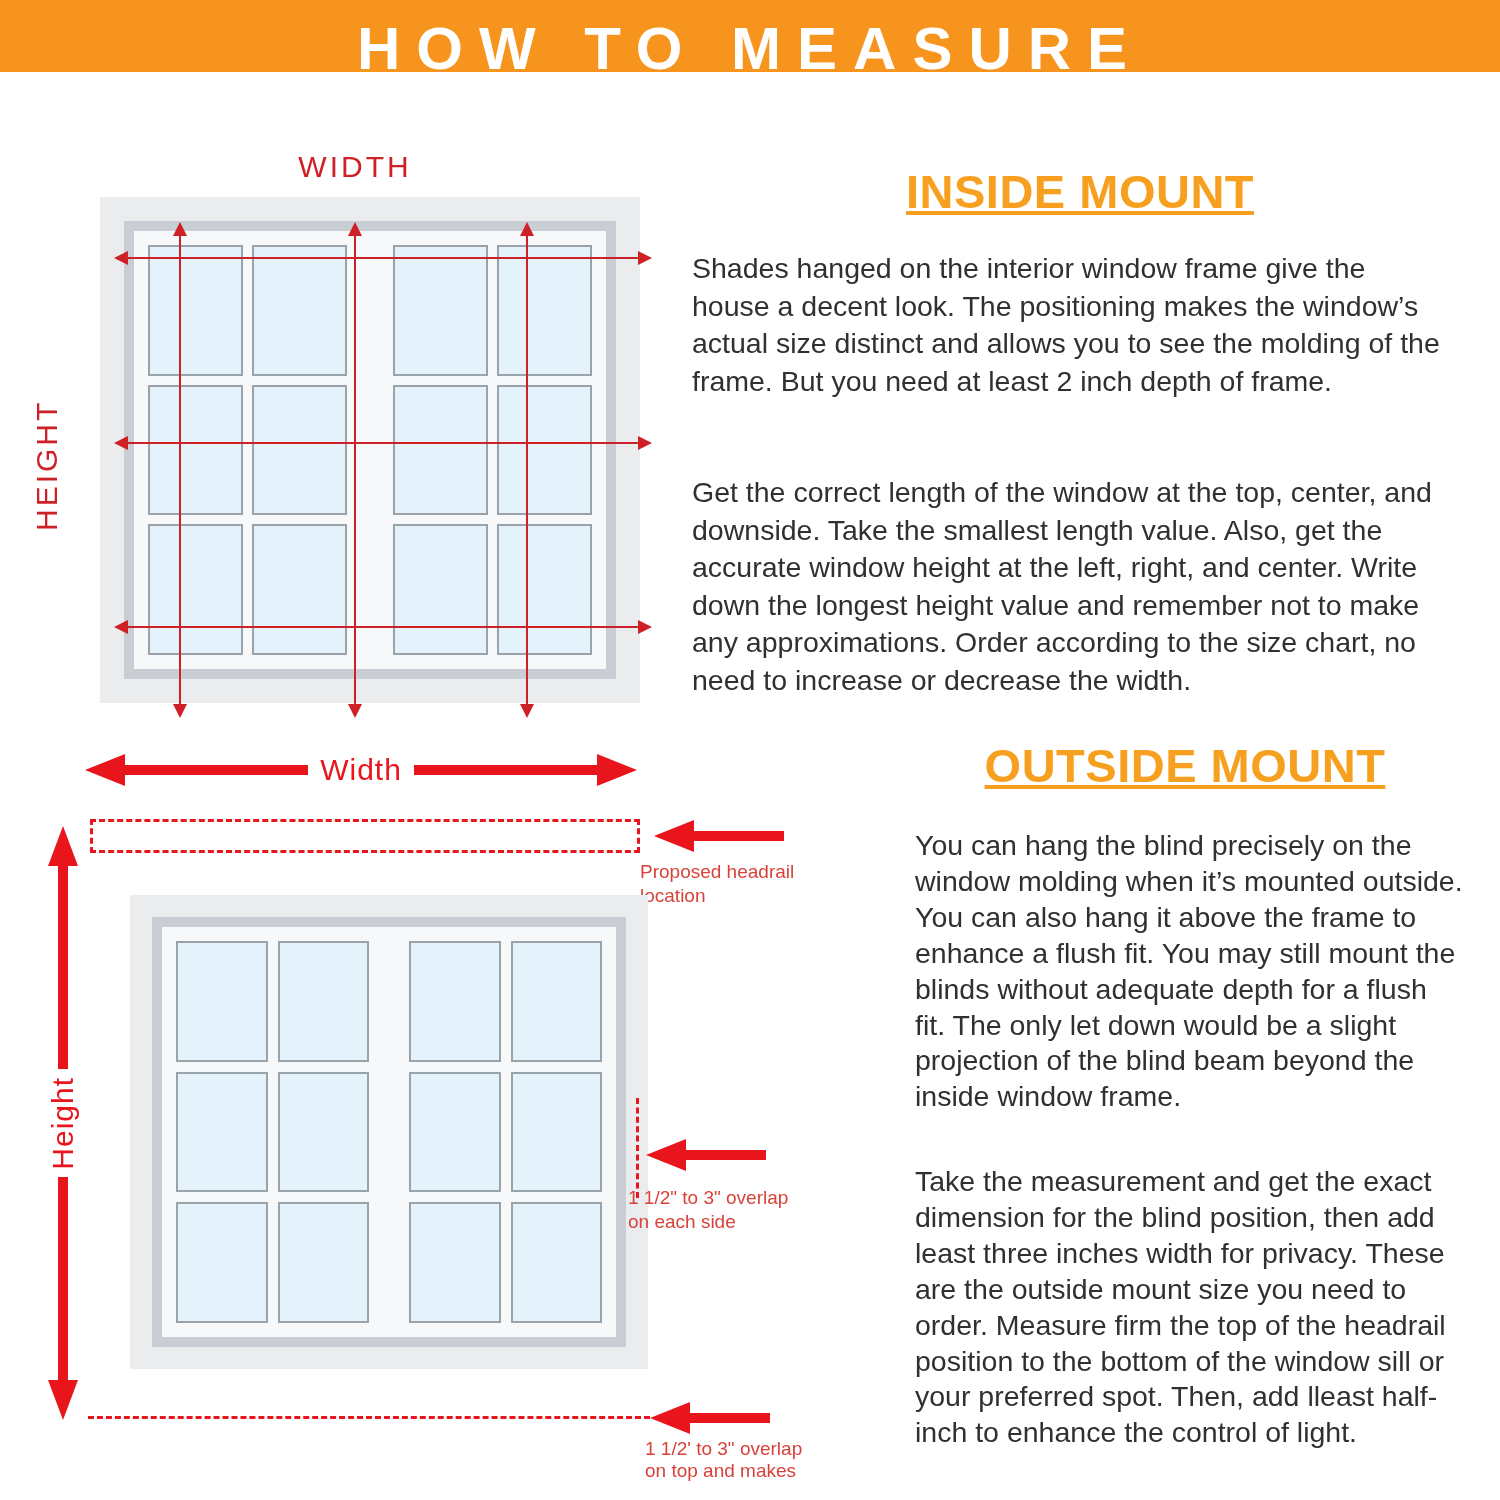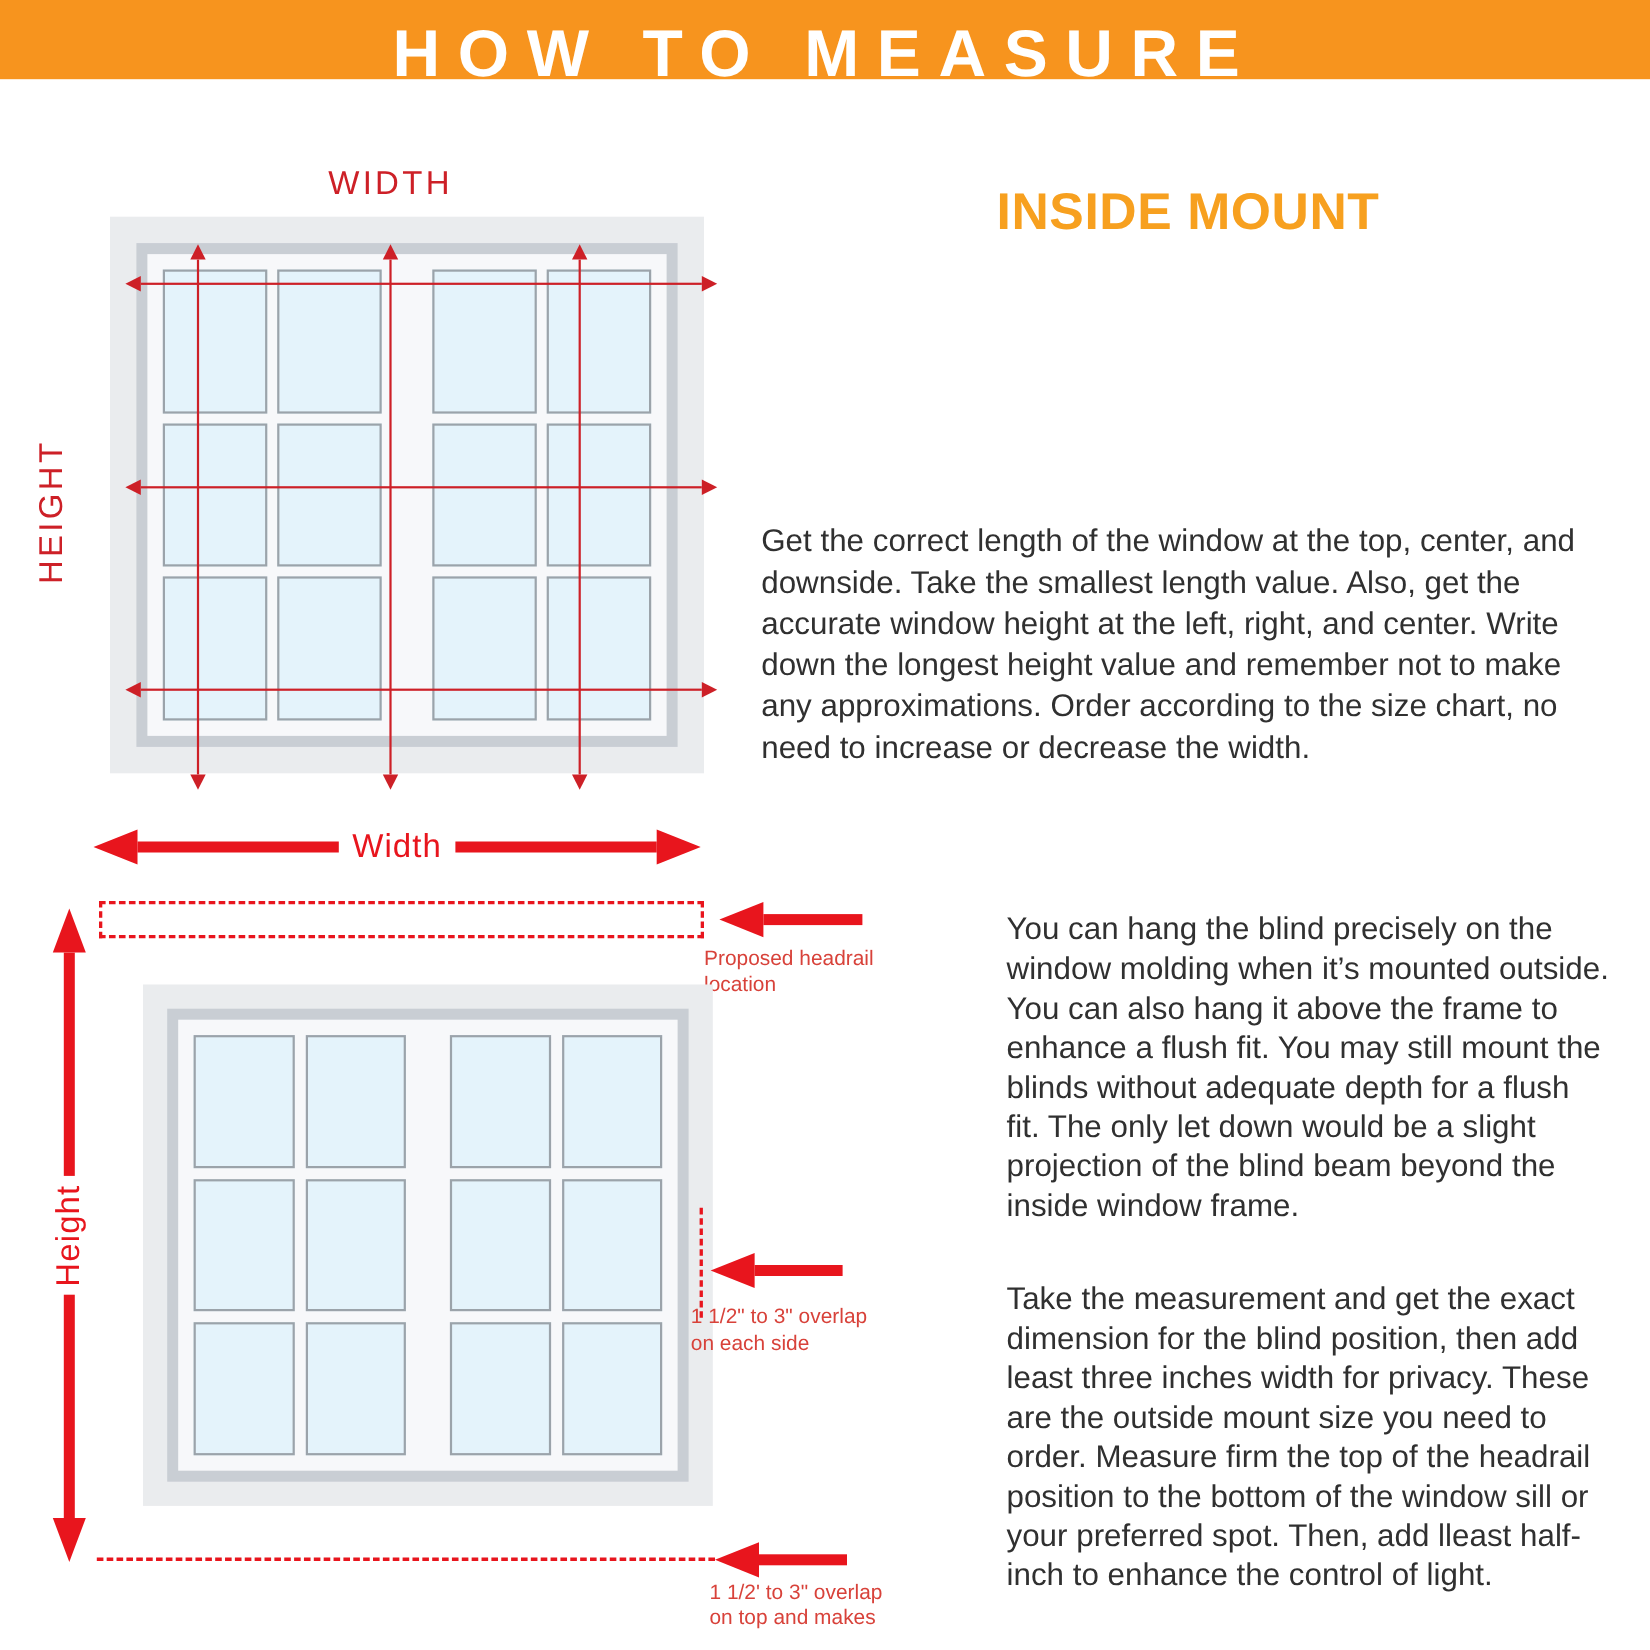--- a/index.html
+++ b/index.html
@@ -21,21 +21,21 @@
     font-family:"Liberation Sans","DejaVu Sans",sans-serif;
   }
   
   .banner{position:absolute;left:0;top:0;width:1500px;height:72px;background:var(--orange);}
   .banner h1{
     margin:0;text-align:center;line-height:97px;color:#ffffff;
     font-size:60px;font-weight:700;letter-spacing:16px;
   }
   
   .sec-heading{position:absolute;text-align:center;color:var(--orange-heading);
-    font-size:47px;font-weight:700;letter-spacing:0.5px;}
+    font-size:47px;font-weight:700;letter-spacing:0.5px;text-decoration:underline;}
   
   .para{position:absolute;color:var(--ink);font-size:28.5px;line-height:1.32;}
   .para.narrow{line-height:1.26;margin-left:12px;}
   
   .dim-label{position:absolute;color:var(--red-crimson);font-size:30px;letter-spacing:3px;text-align:center;}
   .v-label{writing-mode:vertical-rl;transform:rotate(180deg);}
   .note{position:absolute;color:var(--red-label);font-size:19px;line-height:1.25;}
   
   .window{position:absolute;background:var(--frame-outer);}
   .win-mid{position:absolute;inset:24px;background:var(--frame-mid);}
@@ -115,22 +115,24 @@
   </div>
 
   <div class="tarrow-h" style="left:128px;top:257px;width:510px;"></div>
   <div class="tarrow-h" style="left:128px;top:442px;width:510px;"></div>
   <div class="tarrow-h" style="left:128px;top:626px;width:510px;"></div>
   <div class="tarrow-v" style="left:179px;top:236px;height:468px;"></div>
   <div class="tarrow-v" style="left:354px;top:236px;height:468px;"></div>
   <div class="tarrow-v" style="left:526px;top:236px;height:468px;"></div>
 
   <div class="sec-heading" style="left:700px;top:164px;width:760px;">INSIDE MOUNT</div>
+  <div class="para" style="left:692px;top:250px;width:756px;">Shades hanged on the interior window frame give the house a decent look. The positioning makes the window’s actual size distinct and allows you to see the molding of the frame. But you need at least 2 inch depth of frame.</div>
   <div class="para" style="left:692px;top:474px;width:756px;">Get the correct length of the window at the top, center, and downside. Take the smallest length value. Also, get the accurate window height at the left, right, and center. Write down the longest height value and remember not to make any approximations. Order according to the size chart, no need to increase or decrease the width.</div>
 
+  <div class="sec-heading" style="left:930px;top:738px;width:510px;">OUTSIDE MOUNT</div>
   <div class="para narrow" style="left:903px;top:828px;width:548px;">You can hang the blind precisely on the window molding when it’s mounted outside. You can also hang it above the frame to enhance a flush fit. You may still mount the blinds without adequate depth for a flush fit. The only let down would be a slight projection of the blind beam beyond the inside window frame.</div>
   <div class="para narrow" style="left:903px;top:1164px;width:558px;">Take the measurement and get the exact dimension for the blind position, then add least three inches width for privacy. These are the outside mount size you need to order. Measure firm the top of the headrail position to the bottom of the window sill or your preferred spot. Then, add lleast half-inch to enhance the control of light.</div>
 
   <div class="fat-double" style="left:85px;top:753px;width:552px;height:34px;">
     <div class="seg">
       <div class="head-left"></div>
       <div class="shaft"></div>
     </div>
     <div class="dim-text">Width</div>
     <div class="seg">

